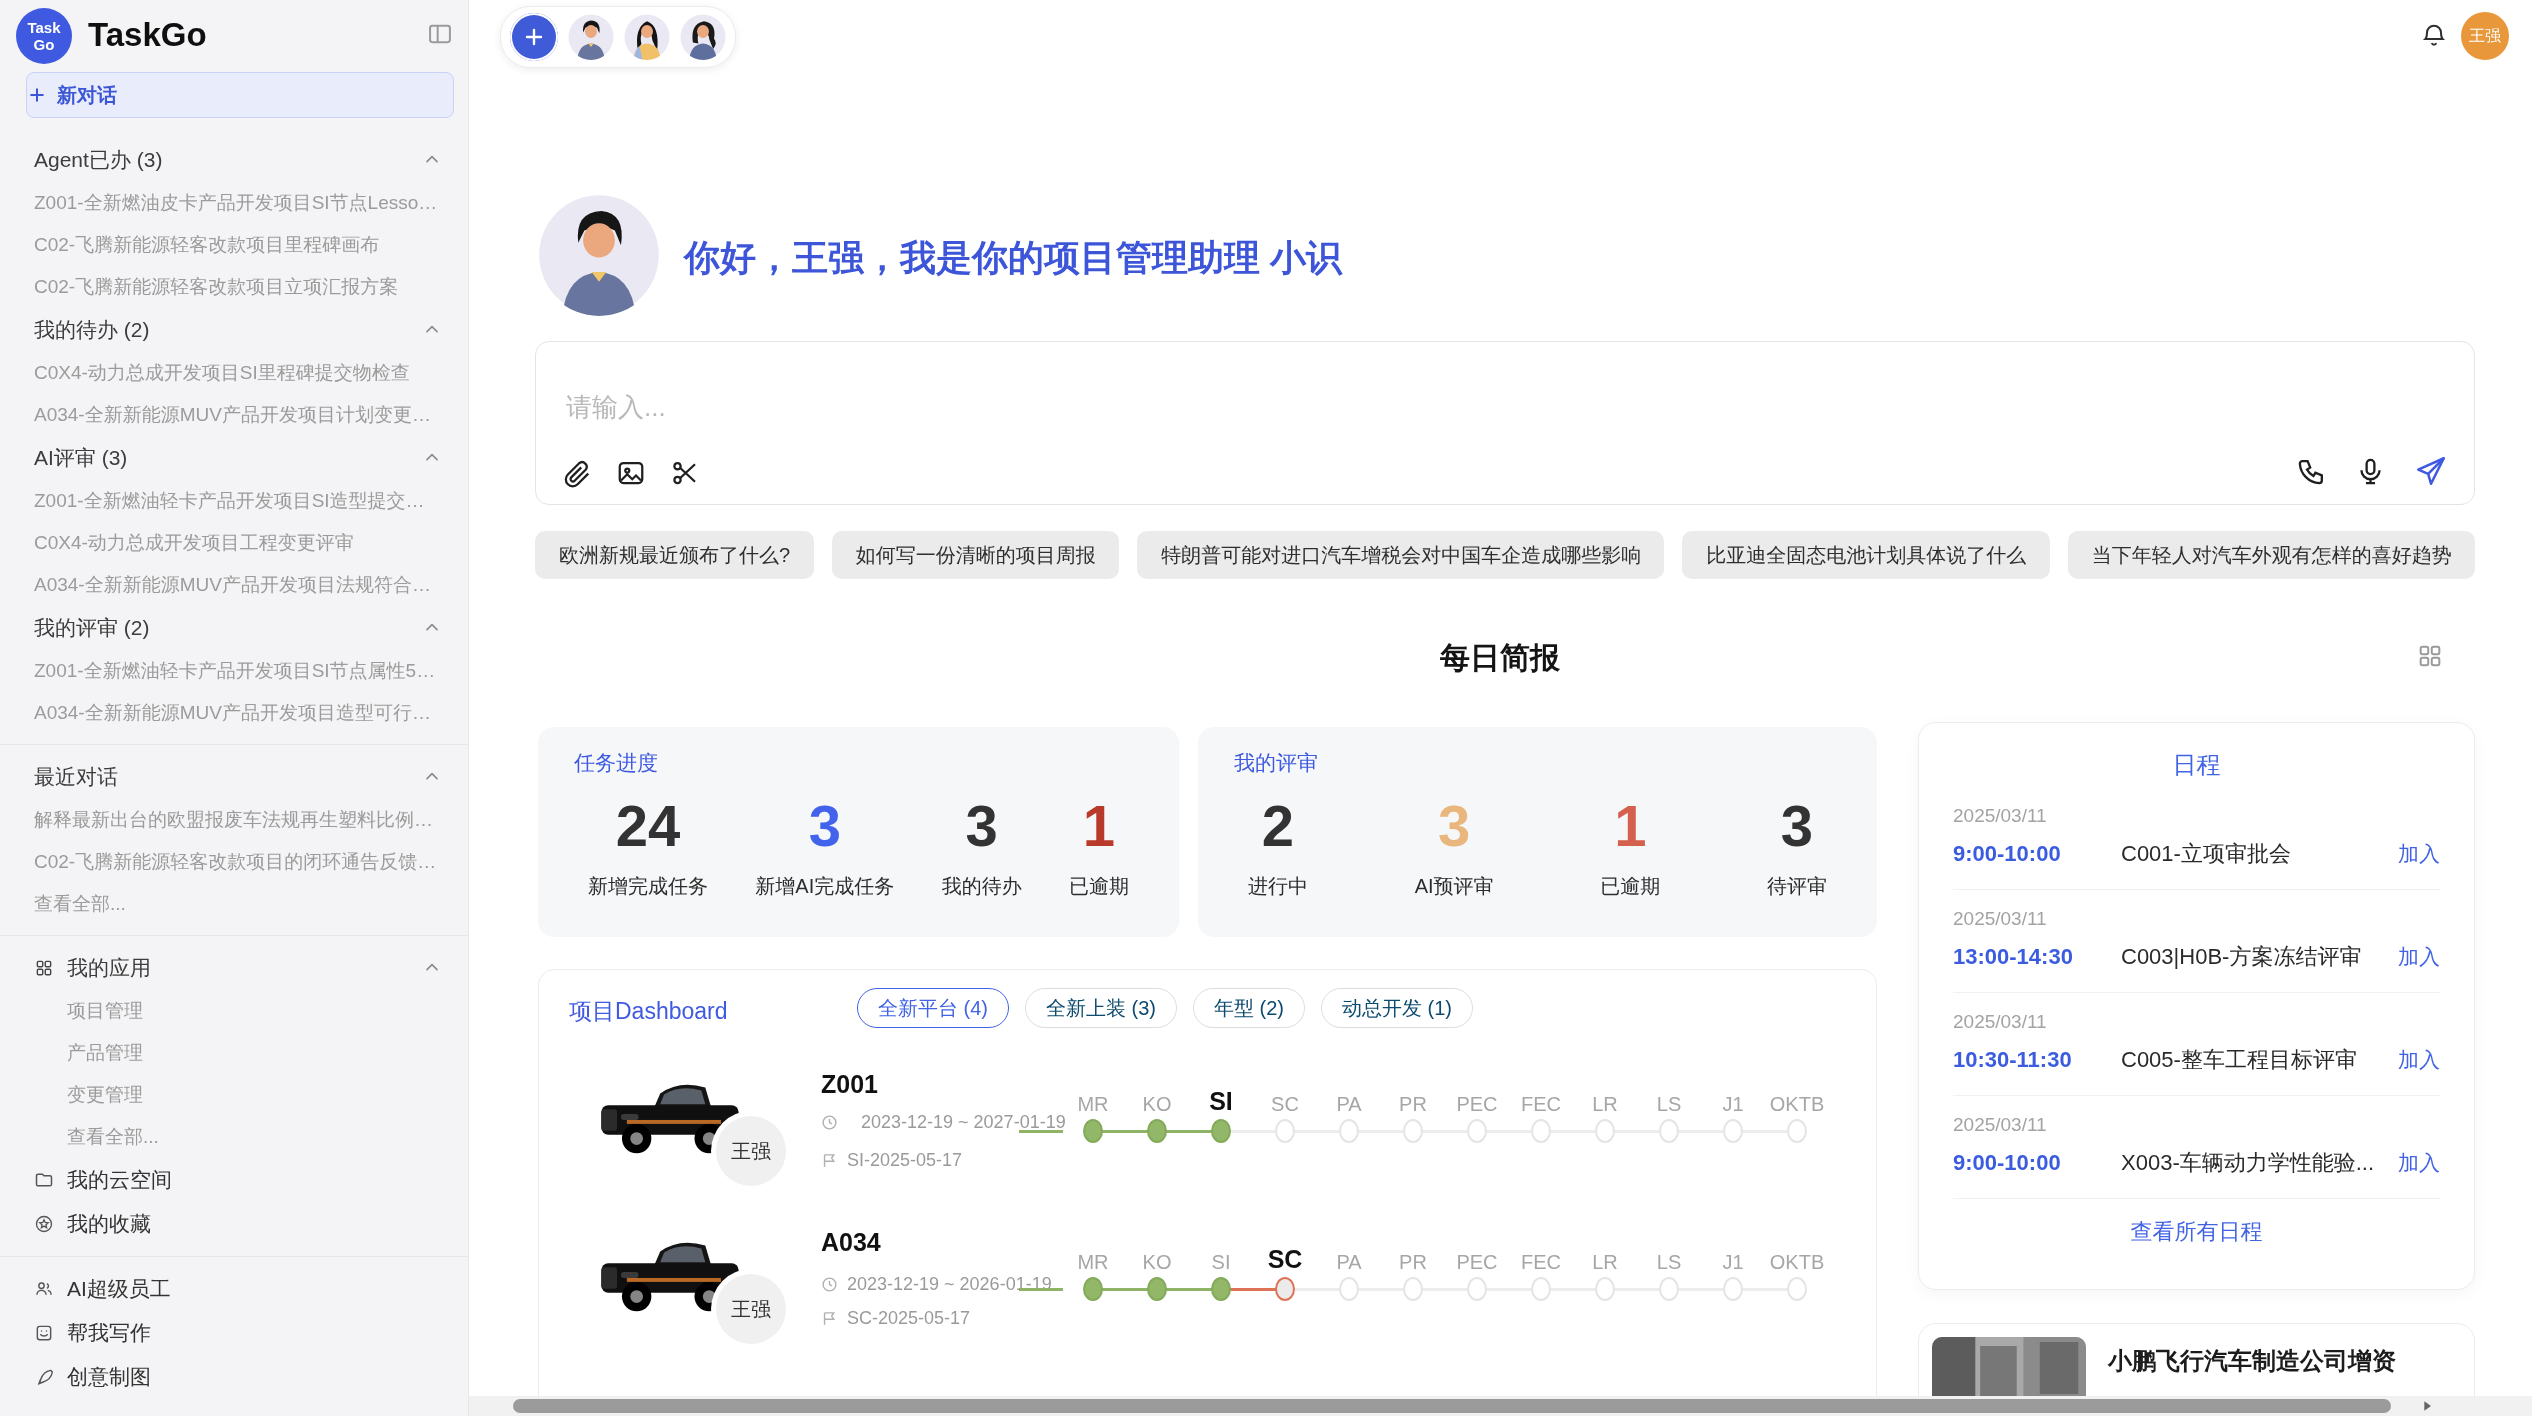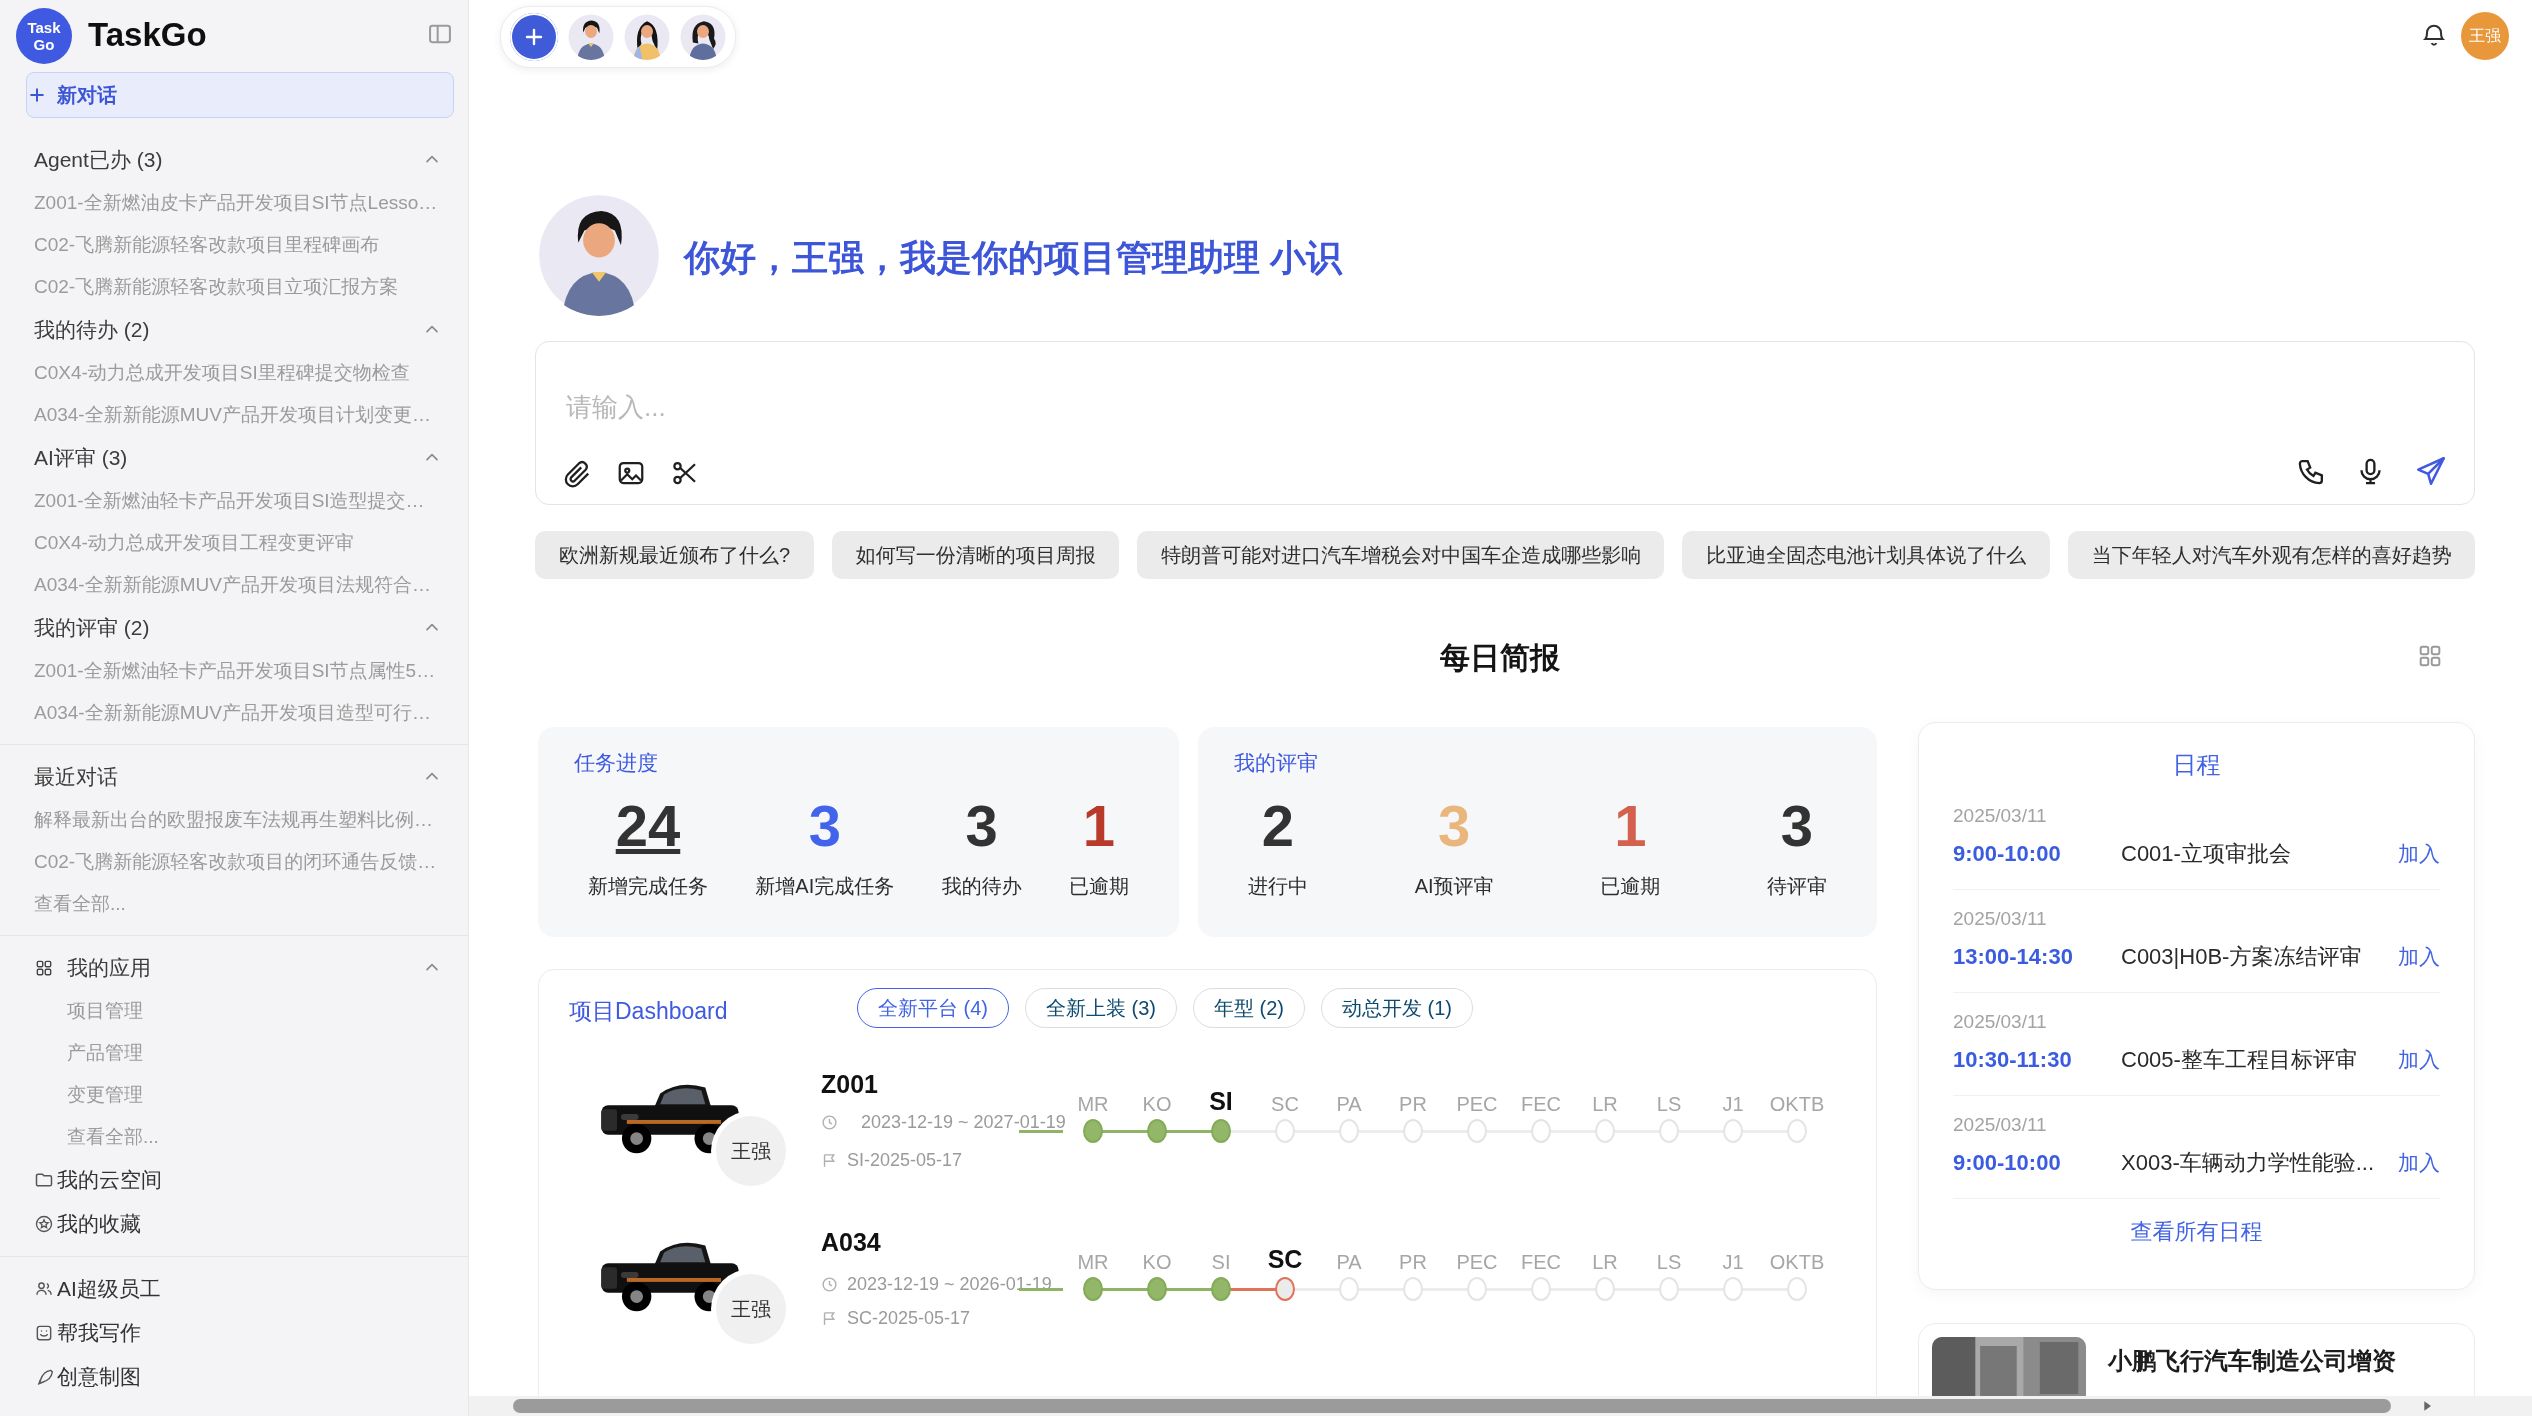--- a/index.html
+++ b/index.html
@@ -20,21 +20,21 @@
            border:1px solid #c9d2f6;border-radius:8px;display:flex;align-items:center;gap:10px;
            box-sizing:border-box;color:#3c56d6;font-size:20px;font-weight:600;cursor:pointer}
   .new-chat .icon{width:20px;height:20px}
   .sb-list{position:absolute;left:0;top:138px;right:0;bottom:0;overflow:hidden}
   .sb-head{display:flex;align-items:center;height:44px;padding:0 26px 0 34px;font-size:21px;color:#3c3c3c}
   .sb-head .chev{margin-left:auto;width:20px;height:20px;color:#8a8a8a}
   .sb-head .lead-ic{width:20px;height:20px;color:#444;margin-right:13px}
   .sb-item{height:42px;line-height:42px;padding:0 26px 0 34px;font-size:19px;color:#9b9b9b;
            white-space:nowrap;overflow:hidden;text-overflow:ellipsis;cursor:pointer}
   .sb-item.sub{padding-left:67px}
-  .sb-link{display:flex;align-items:center;gap:3px;height:44px;padding:0 26px 0 34px;
+  .sb-link{display:flex;align-items:center;gap:13px;height:44px;padding:0 26px 0 34px;
            font-size:21px;color:#333;cursor:pointer}
   .sb-link .icon{width:20px;height:20px;color:#555}
   .sb-div{height:1px;background:#e6e6e8;margin:10px 0}
 
   
   .pill{position:absolute;left:500px;top:6px;height:60px;border-radius:30px;background:#fff;
         border:1px solid #ececec;box-shadow:0 2px 8px rgba(0,0,0,.07);display:flex;
         align-items:center;padding:0 9px;gap:10px}
   .plus-btn{width:48px;height:48px;border-radius:50%;background:#3f5bd8;color:#fff;
         display:flex;align-items:center;justify-content:center;cursor:pointer;box-shadow:0 0 0 2px #fff inset}
@@ -383,21 +383,21 @@
         <rect x="4" y="4" width="6.5" height="6.5" rx="1.5"></rect>
         <rect x="13.5" y="4" width="6.5" height="6.5" rx="1.5"></rect>
         <rect x="4" y="13.5" width="6.5" height="6.5" rx="1.5"></rect>
         <rect x="13.5" y="13.5" width="6.5" height="6.5" rx="1.5"></rect>
       </svg>
     </span>
   <div class="stat-card c1" id="card0">
       <div class="stat-title">任务进度</div>
       <div class="stat-grid">
         <div class="stat">
-          <div class="stat-value" style="color: rgb(51, 51, 51); text-decoration: underline;">24</div>
+          <div class="stat-value" style="color: rgb(51, 51, 51);">24</div>
           <div class="stat-label">新增完成任务</div>
         </div>
         <div class="stat">
           <div class="stat-value" style="color: rgb(66, 99, 235);">3</div>
           <div class="stat-label">新增AI完成任务</div>
         </div>
         <div class="stat">
           <div class="stat-value" style="color: rgb(51, 51, 51);">3</div>
           <div class="stat-label">我的待办</div>
         </div>

